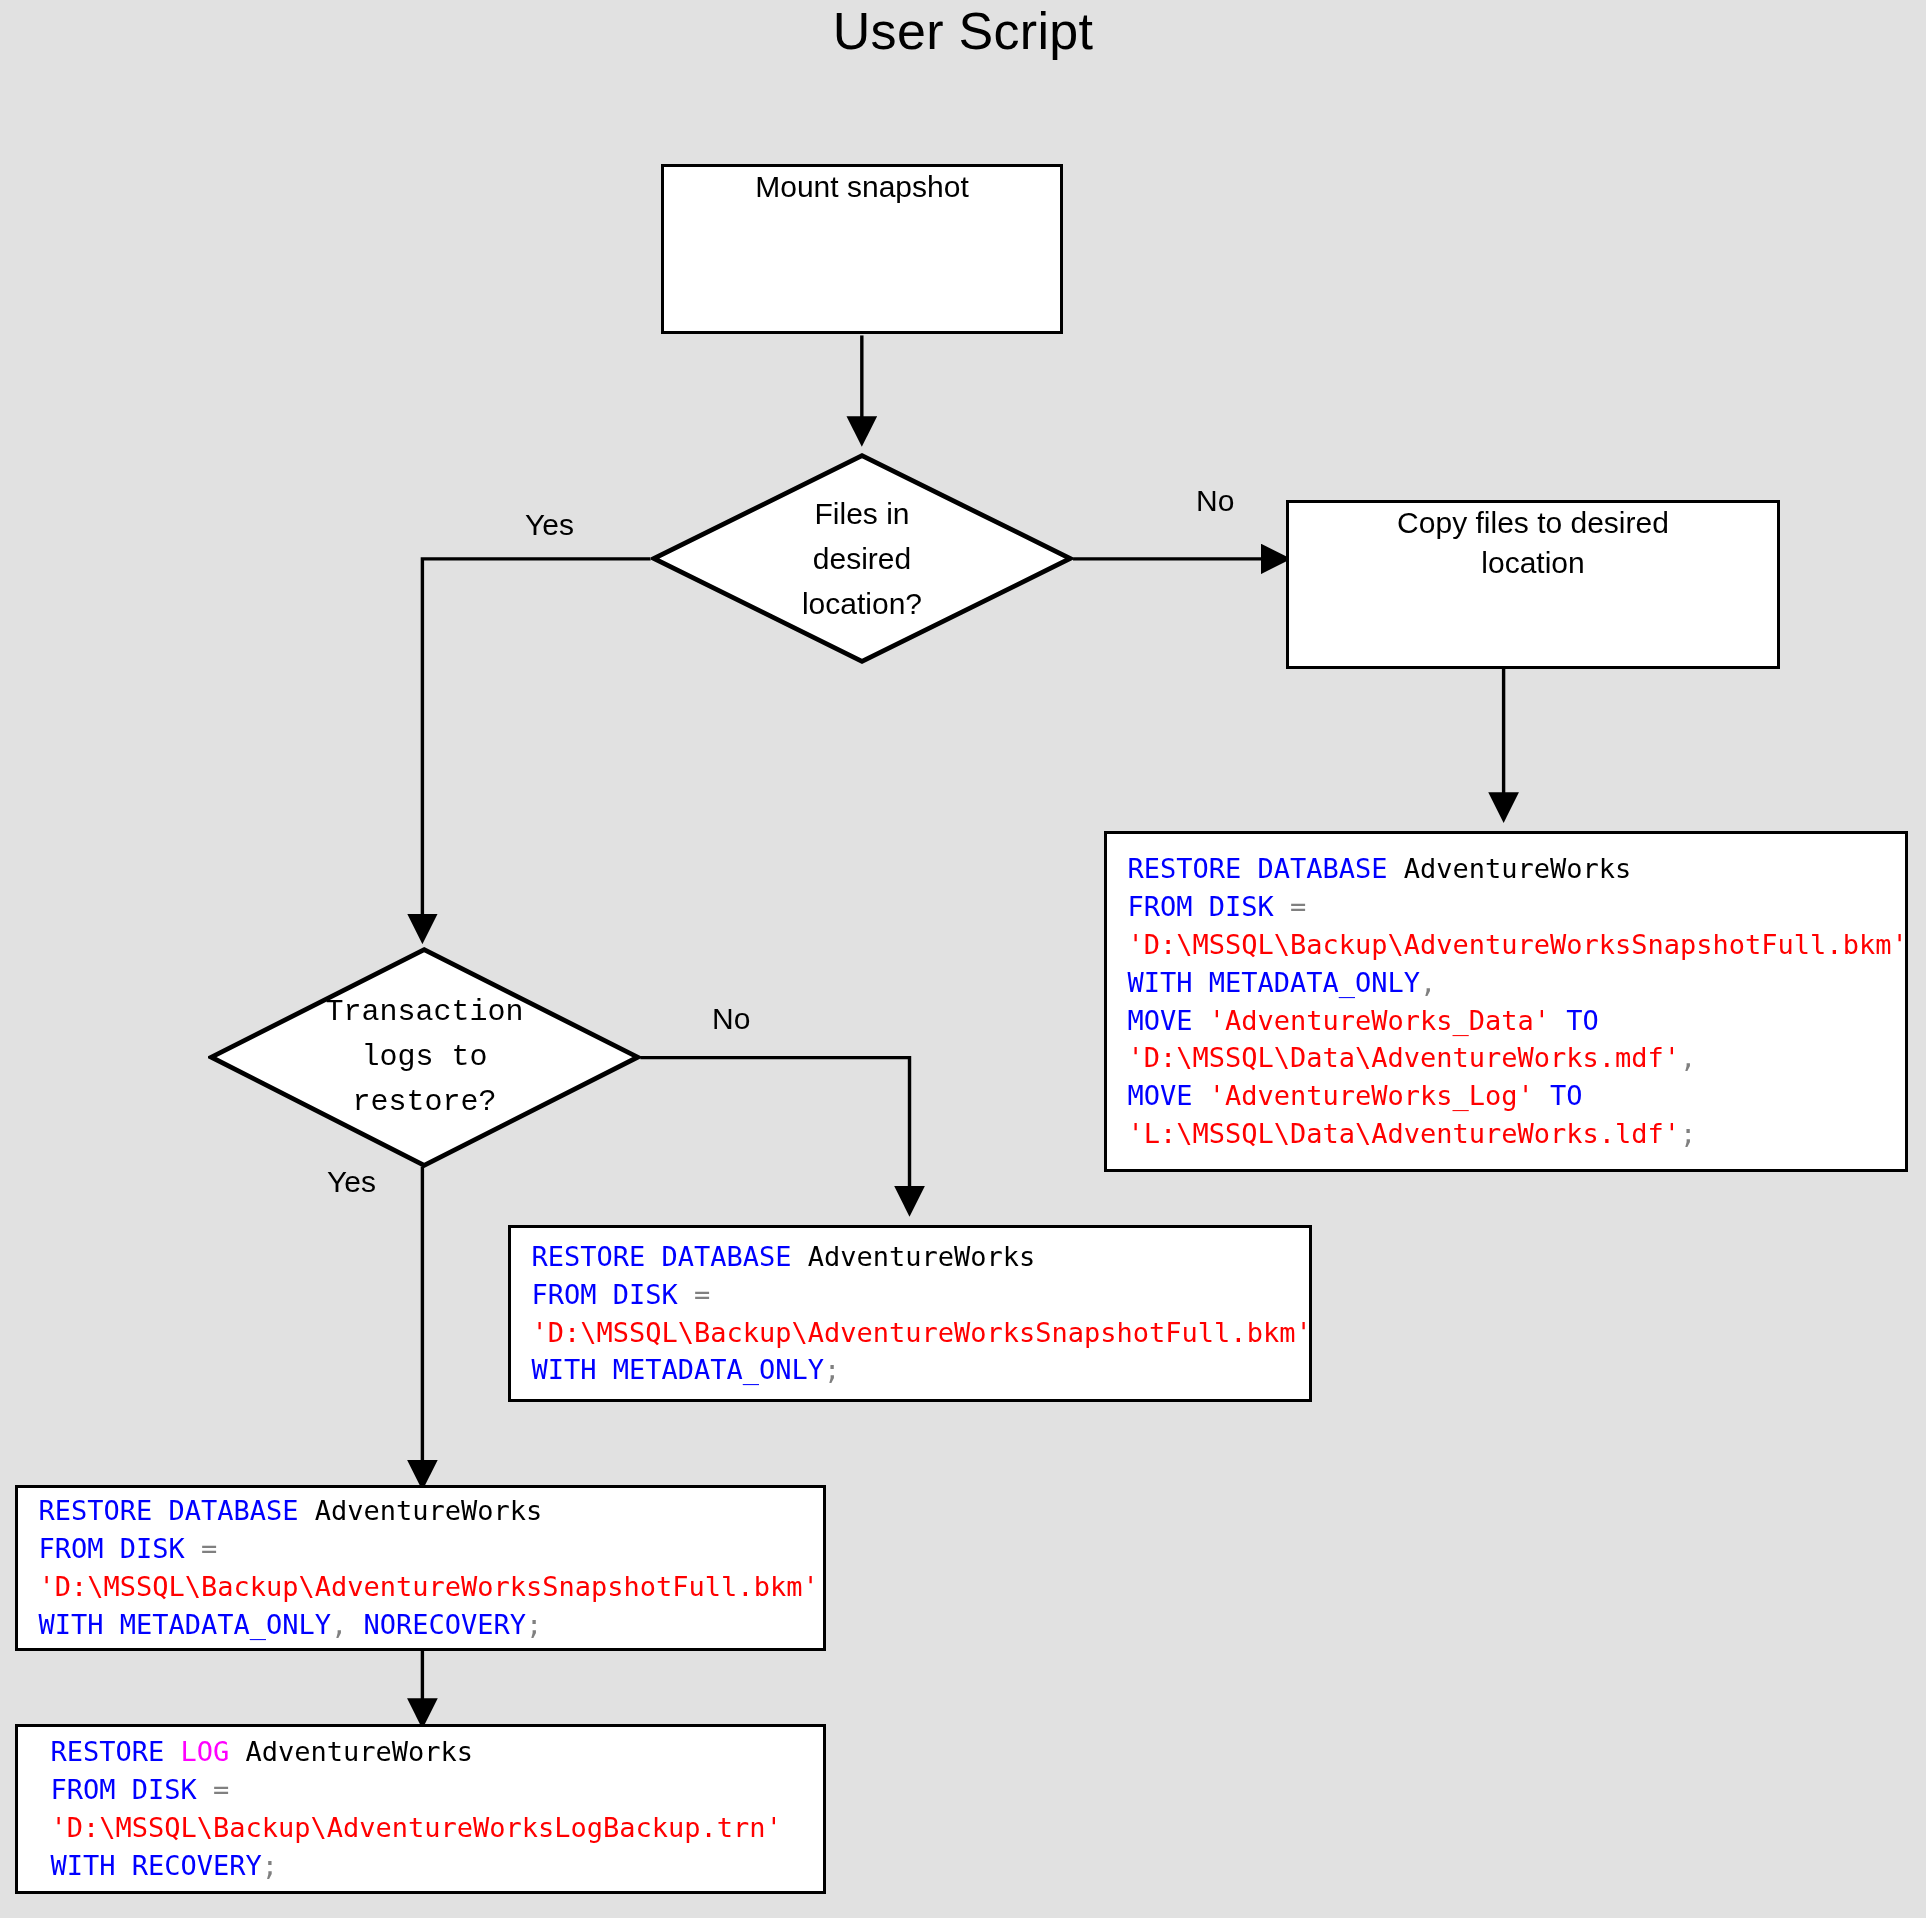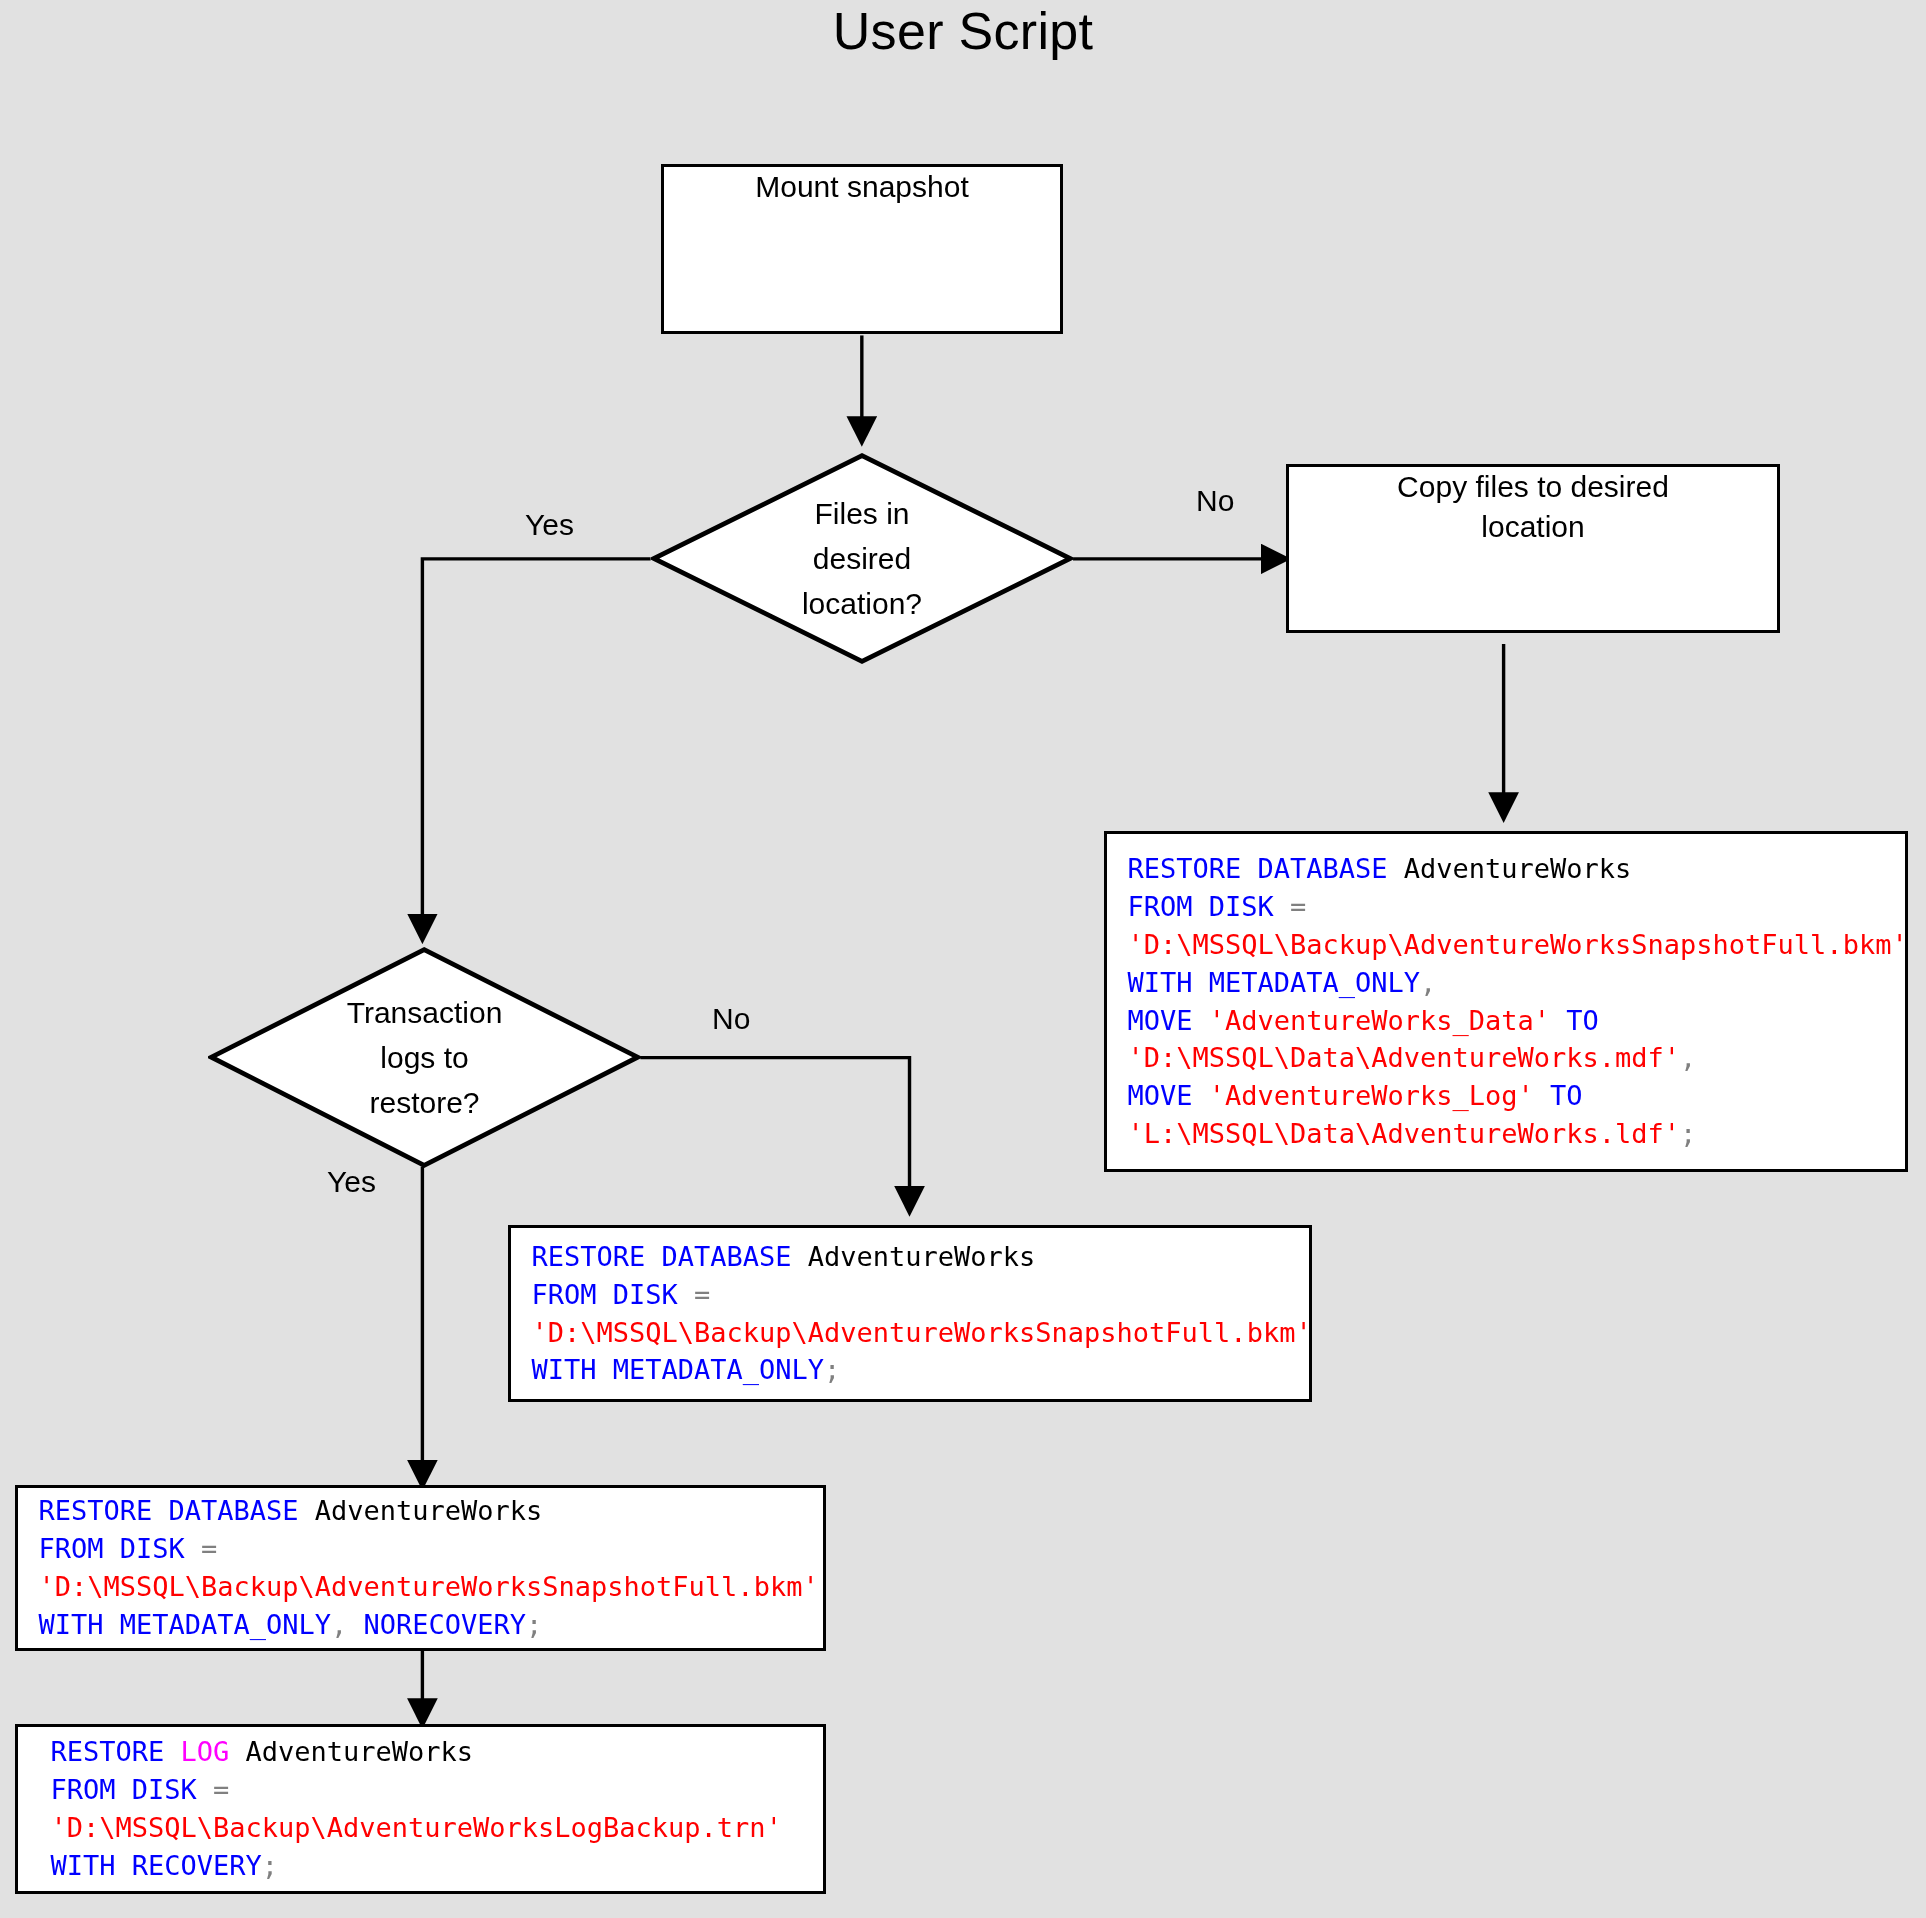--- a/index.html
+++ b/index.html
@@ -132,26 +132,26 @@
 
   <div class="diamond" style="left:651px; top:453px; width:422px; height:211px;">
     <svg width="422" height="211" viewBox="0 0 620 310">
       <polygon points="310,4 616,155 310,306 4,155" fill="#ffffff" stroke="#000000" stroke-width="7"></polygon>
     </svg>
     <span class="diamond-label">Files in
 desired
 location?</span>
   </div>
 
-  <div class="node" style="left:1286px; top:464px; width:494px; height:169px;">
+  <div class="node" style="left:1286px; top:500px; width:494px; height:169px;">
     <span class="node-label">Copy files to desired
 location</span>
   </div>
 
-  <div class="diamond" style="left:208px; top:947px; width:433px; height:221px;">
+  <div class="diamond" style="left:208px; top:947px; width:433px; height:221px;font-family:Liberation Mono, monospace;">
     <svg width="433" height="221" viewBox="0 0 635 325">
       <polygon points="317,4 631,162 317,321 4,162" fill="#ffffff" stroke="#000000" stroke-width="7"></polygon>
     </svg>
     <span class="diamond-label">Transaction
 logs to
 restore?</span>
   </div>
 
   <div class="edge-label" style="left:525px; top:508px;">Yes</div>
   <div class="edge-label" style="left:1196px; top:484px;">No</div>

